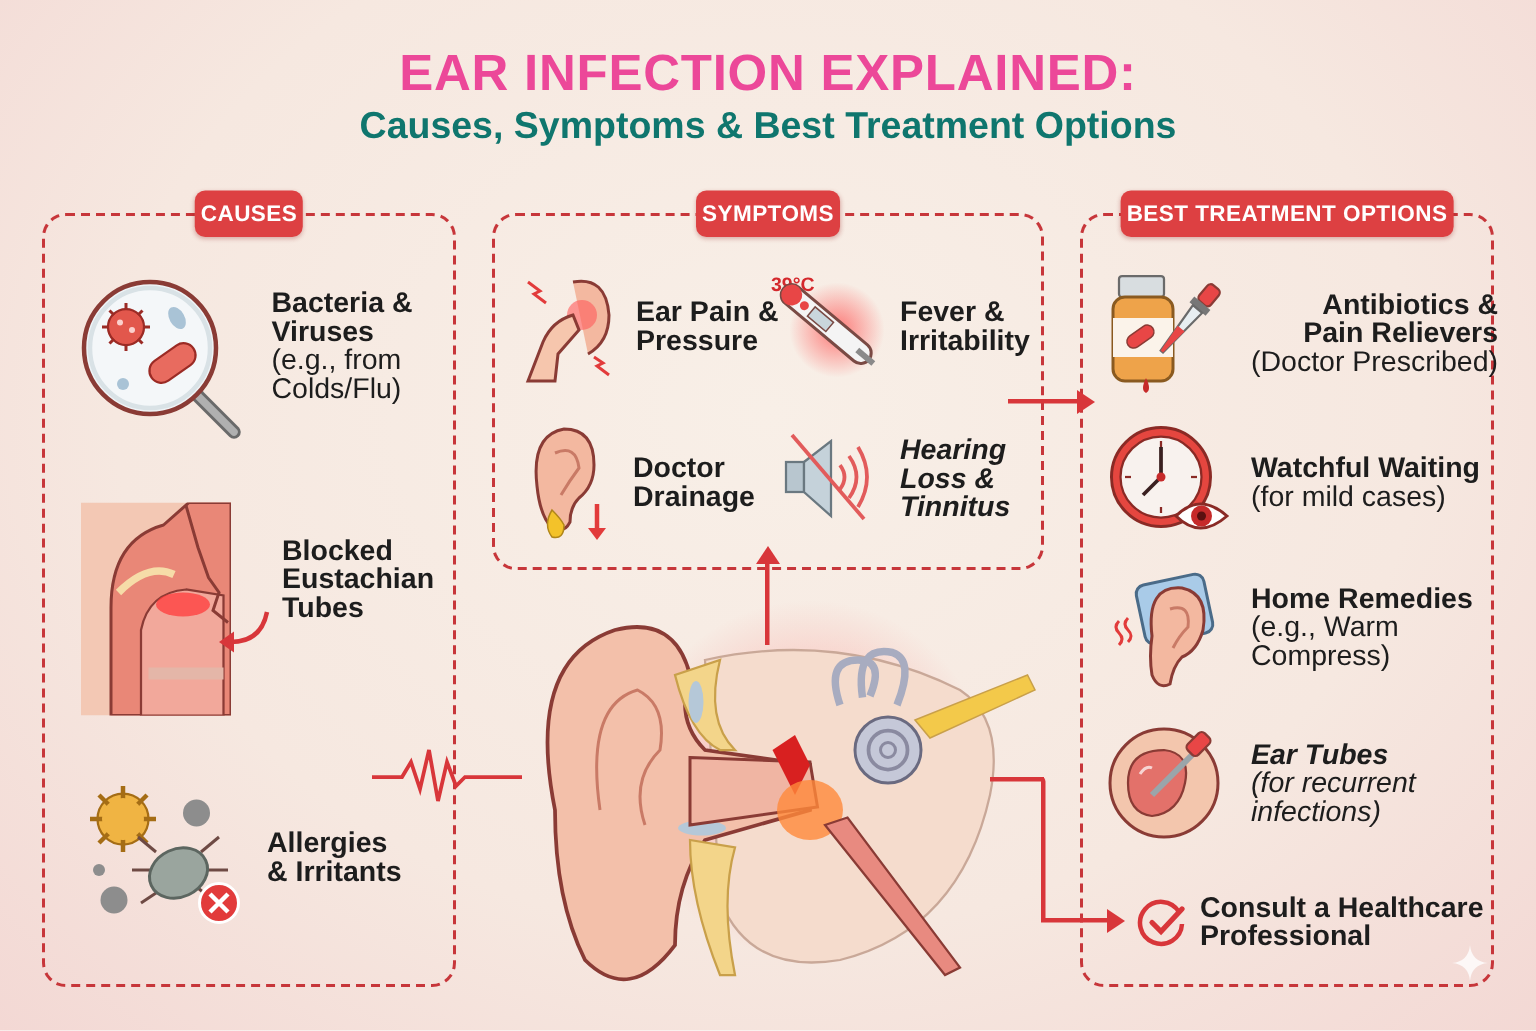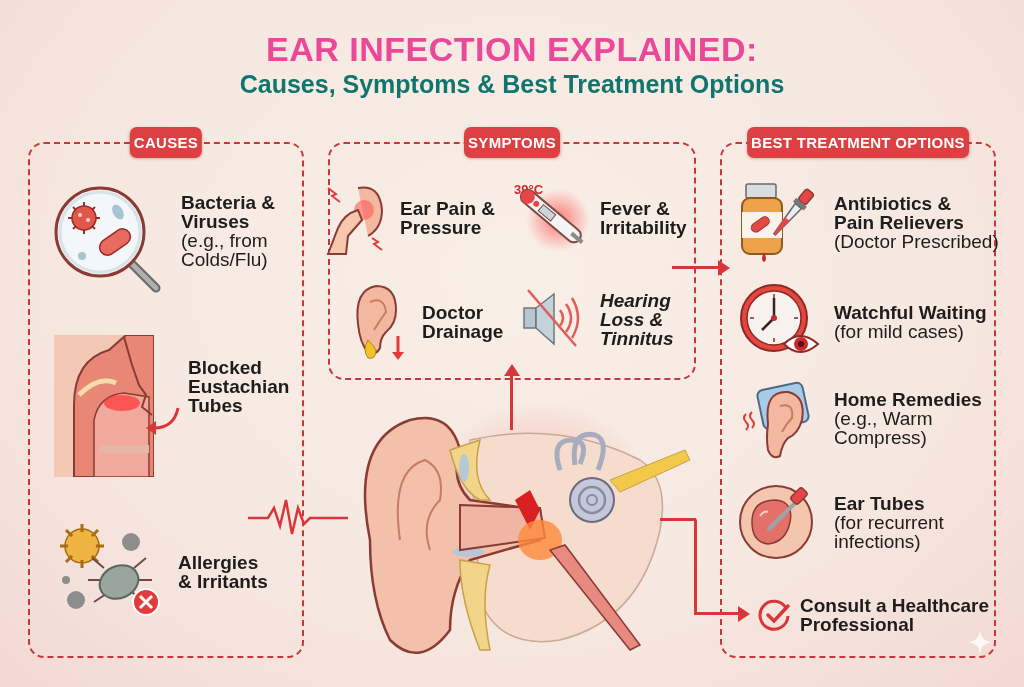--- a/index.html
+++ b/index.html
@@ -126,21 +126,21 @@
   <div class="txt" style="margin-left:14px;">
     <b>Allergies</b>
     <b>&amp; Irritants</b>
   </div>
 </div>
 
 <div class="panel" style="left:328px; top:142px; width:368px; height:238px;">
   <div class="badge">SYMPTOMS</div>
 </div>
 
-<div class="item" style="left:324px; top:180px;align-items:center;">
+<div class="item" style="left:348px; top:180px;align-items:center;">
   <svg class="icon" width="66" height="76" viewBox="0 0 66 76">
     <path d="M34 8 Q56 4 58 30 Q58 48 44 56" fill="#f3b8a0" stroke="#8a3b35" stroke-width="2"></path>
     <circle cx="40" cy="30" r="10" fill="#ff5a5a" opacity="0.6"></circle>
     <path d="M4 74 L14 48 Q20 34 34 30 L38 40 L24 56 L22 74 Z" fill="#f6c6ad" stroke="#8a3b35" stroke-width="2"></path>
     <path d="M4 8 L12 14 L8 16 L16 22" fill="none" stroke="#e23b3b" stroke-width="2"></path>
     <path d="M48 58 L54 62 L50 64 L58 70" fill="none" stroke="#e23b3b" stroke-width="2"></path>
   </svg>
   <div class="txt" style="margin-left:10px;">
     <b>Ear Pain &amp;</b>
     <b>Pressure</b>
@@ -208,21 +208,21 @@
     <rect x="4" y="32" width="40" height="26" fill="#fbf3ea"></rect>
     <rect x="12" y="40" width="20" height="9" rx="4.5" fill="#e84646" stroke="#8a3b35" stroke-width="1" transform="rotate(-35 22 44)"></rect>
     <g transform="rotate(40 52 36)">
       <rect x="47" y="4" width="10" height="14" rx="3" fill="#e84646" stroke="#8a3b35" stroke-width="1.5"></rect>
       <rect x="45" y="18" width="14" height="5" fill="#777"></rect>
       <path d="M48 23 L56 23 L53 60 L51 60 Z" fill="#e8eef1" stroke="#6a6a6a" stroke-width="1.5"></path>
       <path d="M49 40 L55 40 L53 60 L51 60 Z" fill="#e84646"></path>
     </g>
     <path d="M26 72 Q22 80 26 82 Q30 80 26 72 Z" fill="#c62a2a"></path>
   </svg>
-  <div class="txt" style="margin-left:16px;">
+  <div class="txt" style="margin-left:16px;text-align:right;">
     <b>Antibiotics &amp;</b>
     <b>Pain Relievers</b>
     <span>(Doctor Prescribed)</span>
   </div>
 </div>
 
 <div class="item" style="left:738px; top:282px;">
   <svg class="icon" width="84" height="80" viewBox="0 0 84 80">
     <circle cx="36" cy="36" r="33" fill="#e5463f" stroke="#8a2a25" stroke-width="2"></circle>
     <circle cx="36" cy="36" r="27" fill="#f8f2ee" stroke="#8a2a25" stroke-width="1.5"></circle>
@@ -253,21 +253,21 @@
     <path d="M8 34 Q4 38 8 42 Q12 46 8 50" fill="none" stroke="#e23b3b" stroke-width="2"></path>
     <path d="M14 32 Q10 36 14 40 Q18 44 14 48" fill="none" stroke="#e23b3b" stroke-width="2"></path>
   </svg>
   <div class="txt" style="margin-left:16px; margin-top:-8px;">
     <b>Home Remedies</b>
     <span>(e.g., Warm</span>
     <span>Compress)</span>
   </div>
 </div>
 
-<div class="item" style="left:738px; top:482px;">
+<div class="item" style="left:738px; top:482px;font-style:italic;">
   <svg class="icon" width="80" height="80" viewBox="0 0 80 80">
     <circle cx="38" cy="40" r="36" fill="#f3c6ad" stroke="#8a3b35" stroke-width="2"></circle>
     <path d="M14 40 Q14 18 38 18 Q56 20 52 40 Q48 60 30 62 Q14 60 14 40 Z" fill="#e3716a" stroke="#8a3b35" stroke-width="1.5"></path>
     <line x1="30" y1="48" x2="60" y2="18" stroke="#9aa5aa" stroke-width="4"></line>
     <rect x="56" y="6" width="10" height="16" rx="3" fill="#e84646" stroke="#8a3b35" stroke-width="1.5" transform="rotate(45 61 14)"></rect>
     <path d="M22 34 Q26 28 30 30" fill="none" stroke="#fff" stroke-width="2" opacity="0.7"></path>
   </svg>
   <div class="txt" style="margin-left:16px;">
     <b>Ear Tubes</b>
     <span>(for recurrent</span>

